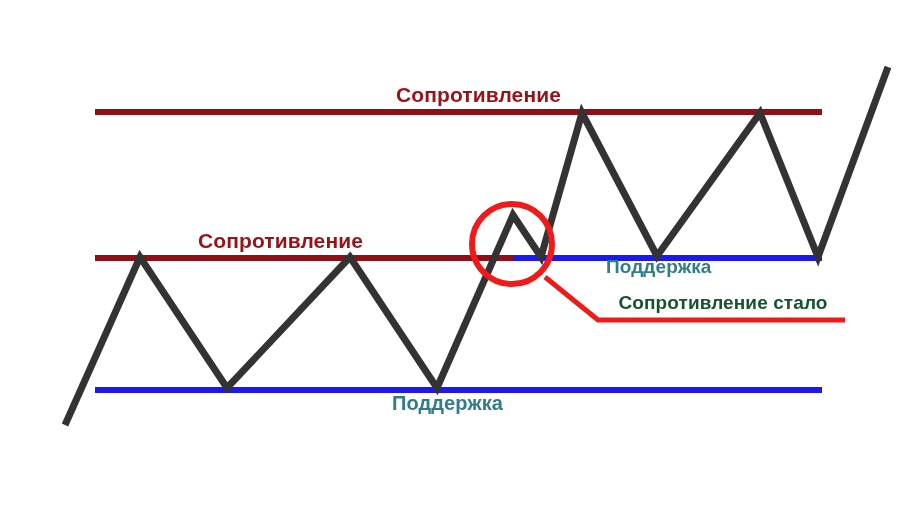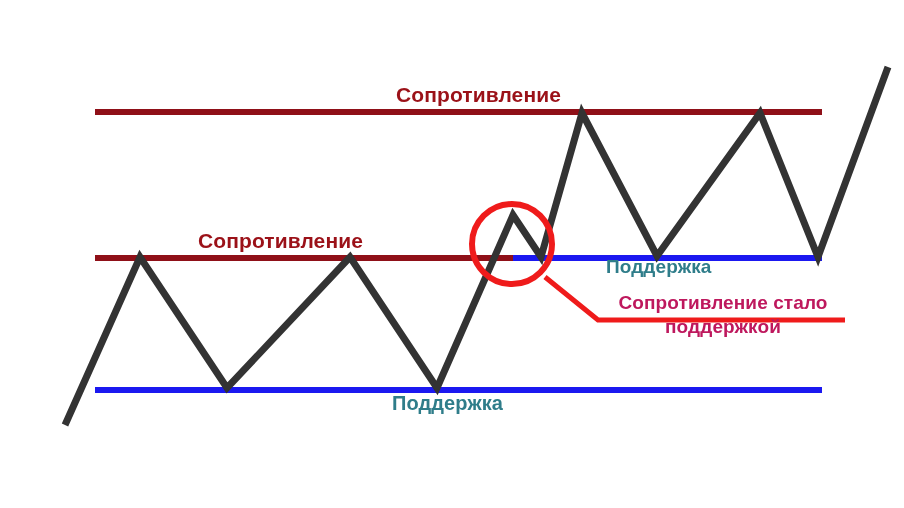--- a/index.html
+++ b/index.html
@@ -56,21 +56,21 @@
     left: 392px;
     top: 392px;
     font-size: 20px;
     color: #2f7d8a;
   }
   #label-became-support {
     left: 598px;
     top: 291px;
     width: 250px;
     font-size: 19px;
-    color: #be185d;
+    color: #14532d;
     text-align: center;
     line-height: 1.28;
   }
 </style>
 </head>
 <body>
 
 <div id="diagram-root">
 
   <svg id="diagram-svg" viewBox="0 0 904 508">
@@ -100,16 +100,15 @@
   <div class="lbl" id="label-resistance-top">Сопротивление</div>
 
   <div class="lbl" id="label-resistance-mid">Сопротивление</div>
 
   <div class="lbl" id="label-support-mid">Поддержка</div>
 
   <div class="lbl" id="label-support-bottom">Поддержка</div>
 
   <div class="lbl" id="label-became-support">
     <div>Сопротивление стало</div>
-    <div>поддержкой</div>
   </div>
 
 </div>
 
 </body></html>

